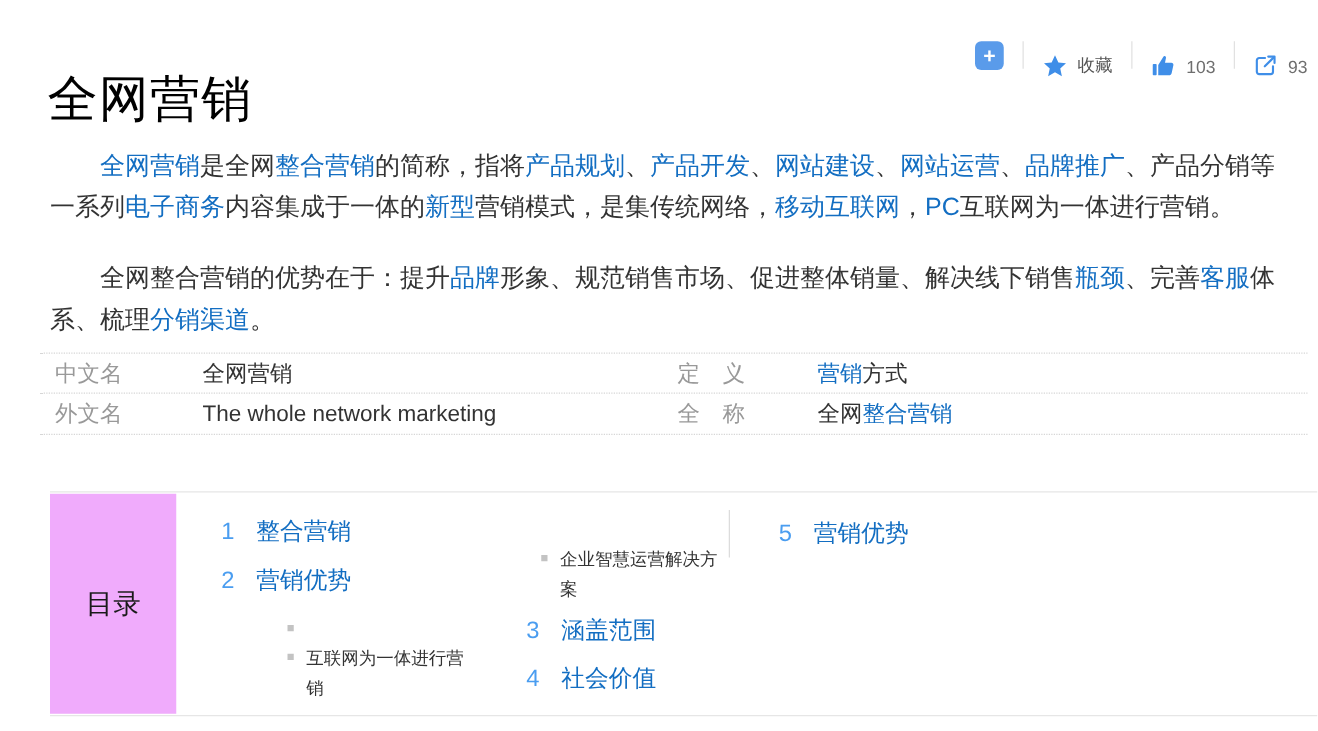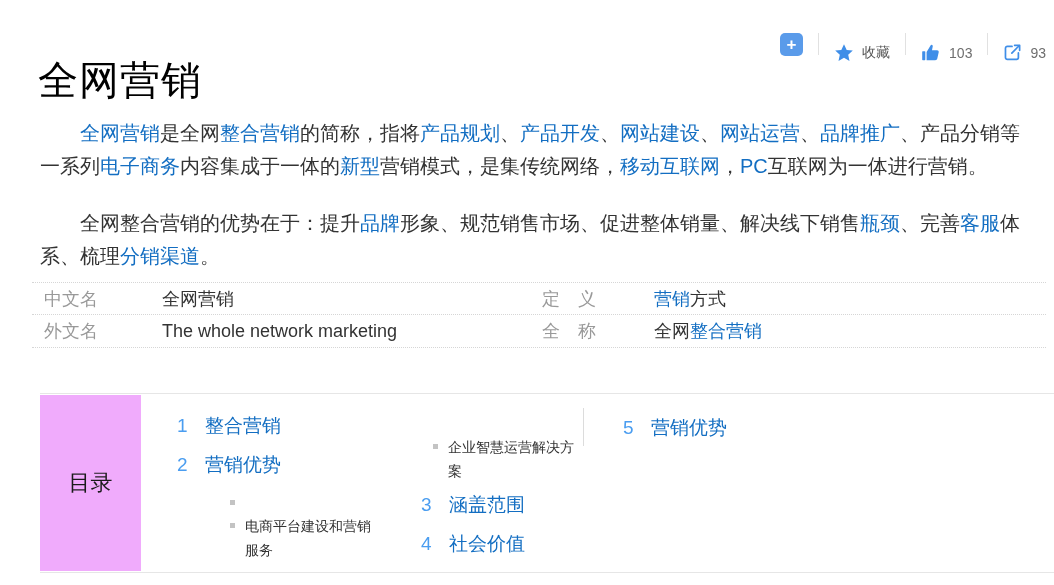--- a/index.html
+++ b/index.html
@@ -130,21 +130,21 @@
       </div>
       <div class="toc-l1">
         <span class="num">2</span>
         <span class="lbl">营销优势</span>
       </div>
       <div class="toc-sub">
         <span class="bullet"></span>
       </div>
       <div class="toc-sub">
         <span class="bullet"></span>
-        <span class="lbl">电商平台建设和营销服务</span>
+        <span class="lbl">互联网为一体进行营销</span>
       </div>
     </div>
   <div class="toc-col toc-col1">
       <div class="toc-sub">
         <span class="bullet"></span>
         <span class="lbl">企业智慧运营解决方案</span>
       </div>
       <div class="toc-l1">
         <span class="num">3</span>
         <span class="lbl">涵盖范围</span>

